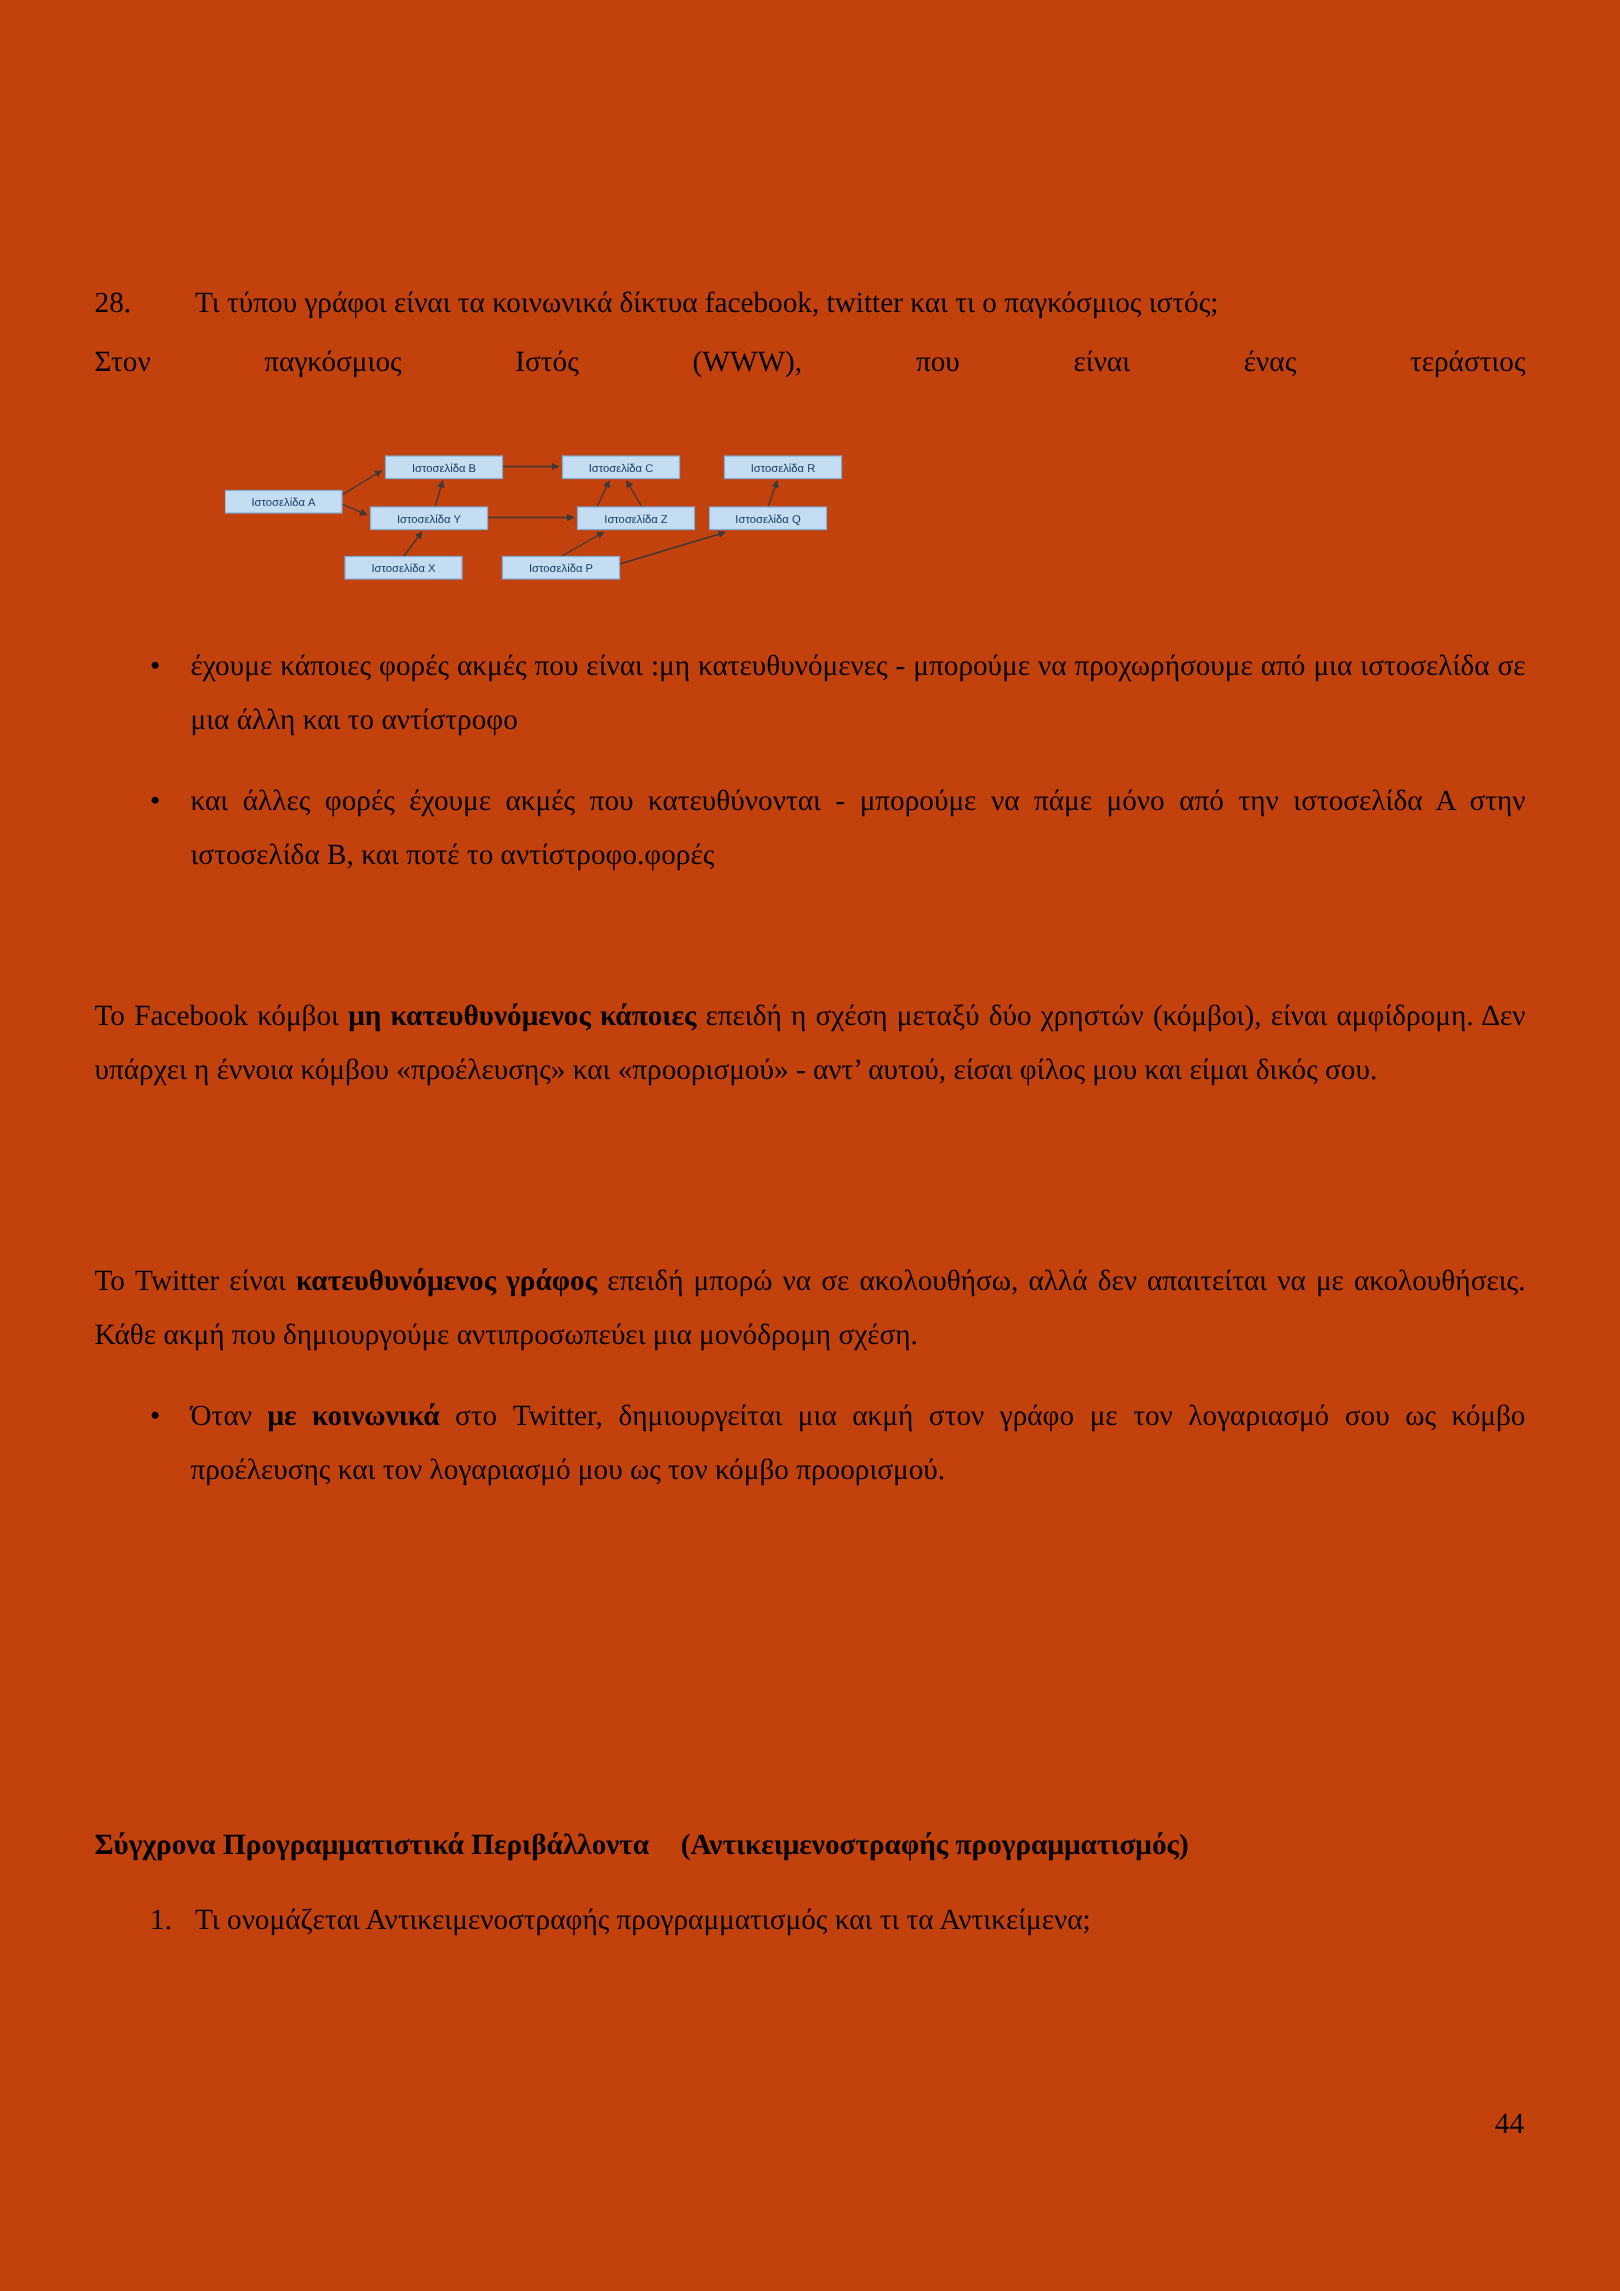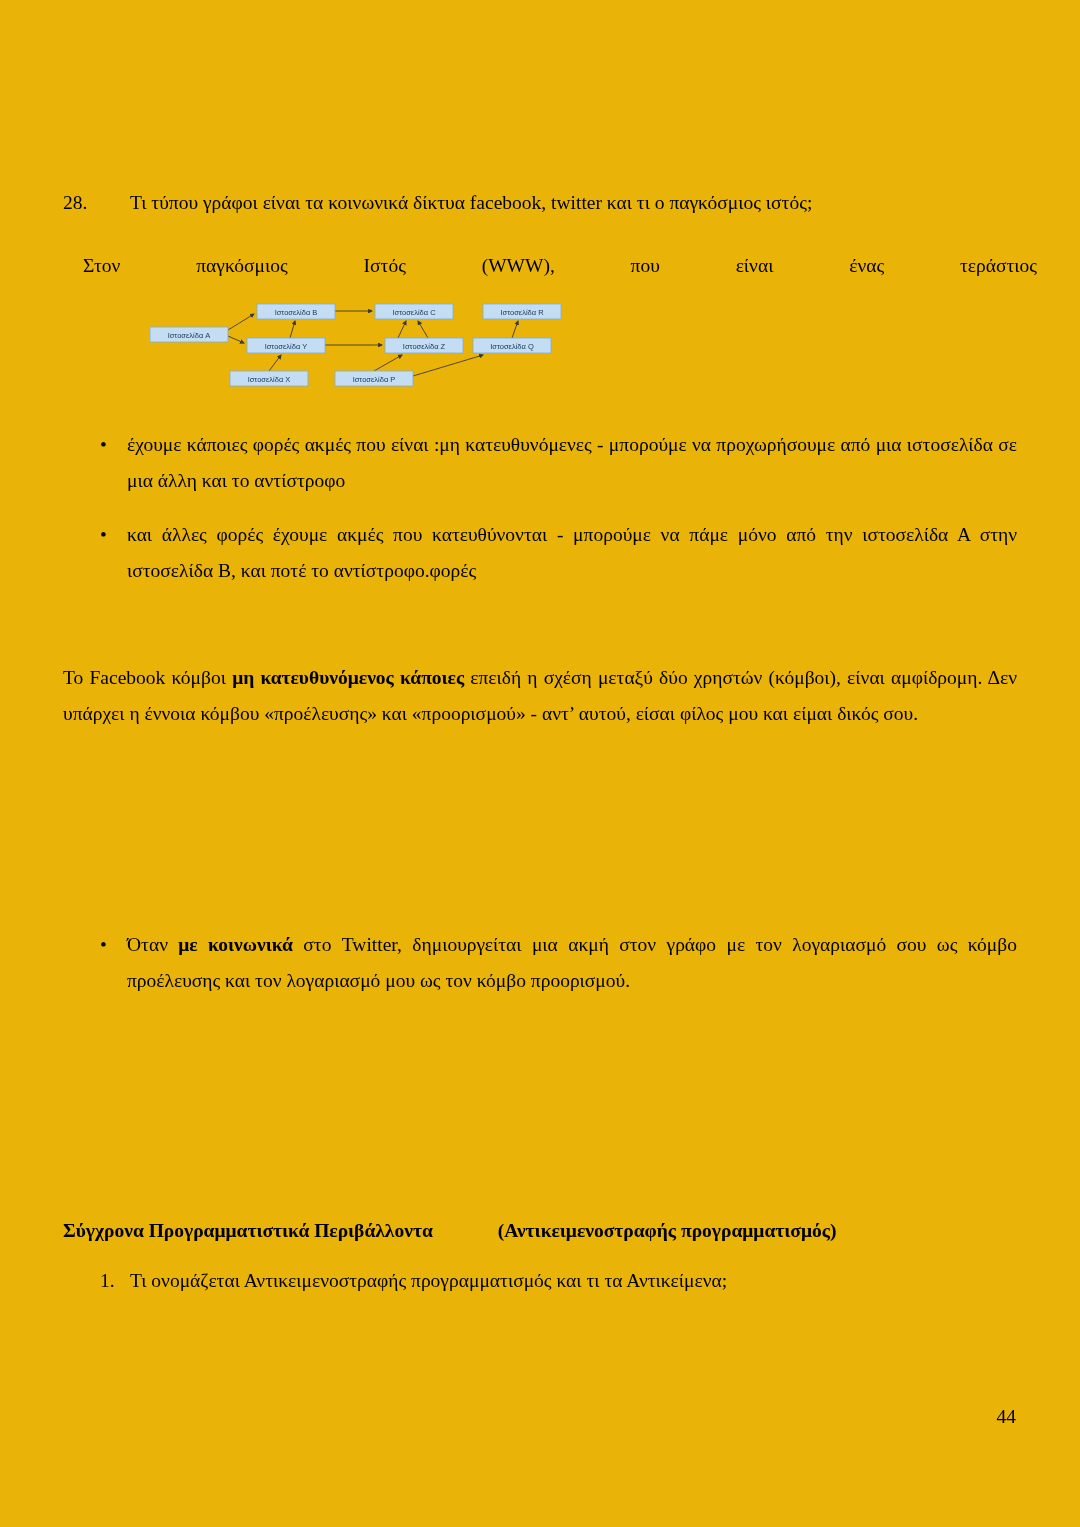--- a/index.html
+++ b/index.html
@@ -1,21 +1,21 @@
 <!DOCTYPE html>
 <html><head>
 <meta charset="utf-8">
 <style>
   * { margin: 0; padding: 0; box-sizing: border-box; }
   html, body { background: #ffffff; }
   .page {
     position: relative;
     width: 1080px;
     height: 1527px;
-    background: #eab308;
+    background: #c2410c;
     font-family: "Liberation Serif", serif;
     font-size: 19.5px;
     color: #000000;
     overflow: hidden;
   }
   .block {
     position: absolute;
     left: 63px;
     width: 954px;
     line-height: 36px;
@@ -31,40 +31,40 @@
   .bullet-item { display: flex; margin-bottom: 18px; }
   .bullet-marker { width: 27px; margin-left: 37px; flex: none; }
   .bullet-text { flex: 1; text-align: justify; }
 
   .inner-num-row { display: flex; }
   .inner-num-row .num { width: 30px; margin-left: 37px; flex: none; }
 
   .diagram-wrap { position: absolute; left: 150px; top: 298px; width: 420px; height: 96px; }
   .diagram-wrap svg { display: block; }
 
-  .heading-part2 { margin-left: 65px; text-align: center; }
+  .heading-part2 { margin-left: 21px; text-align: center; }
 
   .page-number {
     position: absolute;
     right: 64px;
     top: 1403px;
     line-height: 28px;
   }
 </style>
 </head>
 <body>
 
 <div class="page">
 
   <div class="block q-row" style="top:185px;">
     <span class="q-num">28.</span>
     <span class="q-text">Τι τύπου γράφοι είναι τα κοινωνικά δίκτυα facebook, twitter και τι ο παγκόσμιος ιστός;</span>
   </div>
 
-  <div class="block justify-full" style="top:248px;margin-left:20px;">Στον παγκόσμιος Ιστός (WWW), που είναι ένας τεράστιος</div>
+  <div class="block justify-full" style="top:224px;">Στον παγκόσμιος Ιστός (WWW), που είναι ένας τεράστιος</div>
 
   <div class="diagram-wrap">
     <svg width="420" height="96" viewBox="0 0 420 96">
       <defs>
         <marker id="arrow" viewBox="0 0 10 10" refX="8" refY="5" markerWidth="5.5" markerHeight="5.5" orient="auto-start-reverse">
           <path d="M0,0 L10,5 L0,10 z" fill="#3a3a3a"></path>
         </marker>
       </defs>
 
       <g stroke="#3a3a3a" stroke-width="0.9">
@@ -131,20 +131,23 @@
     <div class="bullet-item">
       <span class="bullet-marker">•</span>
       <span class="bullet-text">και άλλες φορές έχουμε ακμές που κατευθύνονται - μπορούμε να πάμε μόνο από την ιστοσελίδα Α στην ιστοσελίδα Β, και ποτέ το αντίστροφο.φορές</span>
     </div>
   </div>
 
   <div class="block justify" style="top:660px;">
     <span>Το Facebook κόμβοι </span><span class="bold">μη κατευθυνόμενος κάποιες</span><span> επειδή η σχέση μεταξύ δύο χρηστών (κόμβοι), είναι αμφίδρομη.  Δεν υπάρχει η έννοια κόμβου «προέλευσης» και «προορισμού» - αντ’ αυτού, είσαι φίλος μου και είμαι δικός σου.</span>
   </div>
 
+  <div class="block justify" style="top:837px;">
+    <span>Το Twitter είναι </span><span class="bold">κατευθυνόμενος γράφος</span><span> επειδή μπορώ να σε ακολουθήσω, αλλά δεν απαιτείται να με ακολουθήσεις. Κάθε ακμή που δημιουργούμε αντιπροσωπεύει μια μονόδρομη σχέση.</span>
+  </div>
 
   <div class="block" style="top:927px;">
     <div class="bullet-item">
       <span class="bullet-marker">•</span>
       <span class="bullet-text"><span>Όταν </span><span class="bold">με κοινωνικά</span><span> στο Twitter, δημιουργείται μια ακμή στον γράφο με τον λογαριασμό σου ως κόμβο προέλευσης και τον λογαριασμό μου ως τον κόμβο προορισμού.</span></span>
     </div>
   </div>
 
 
   <div class="block bold" style="top:1213px;">

